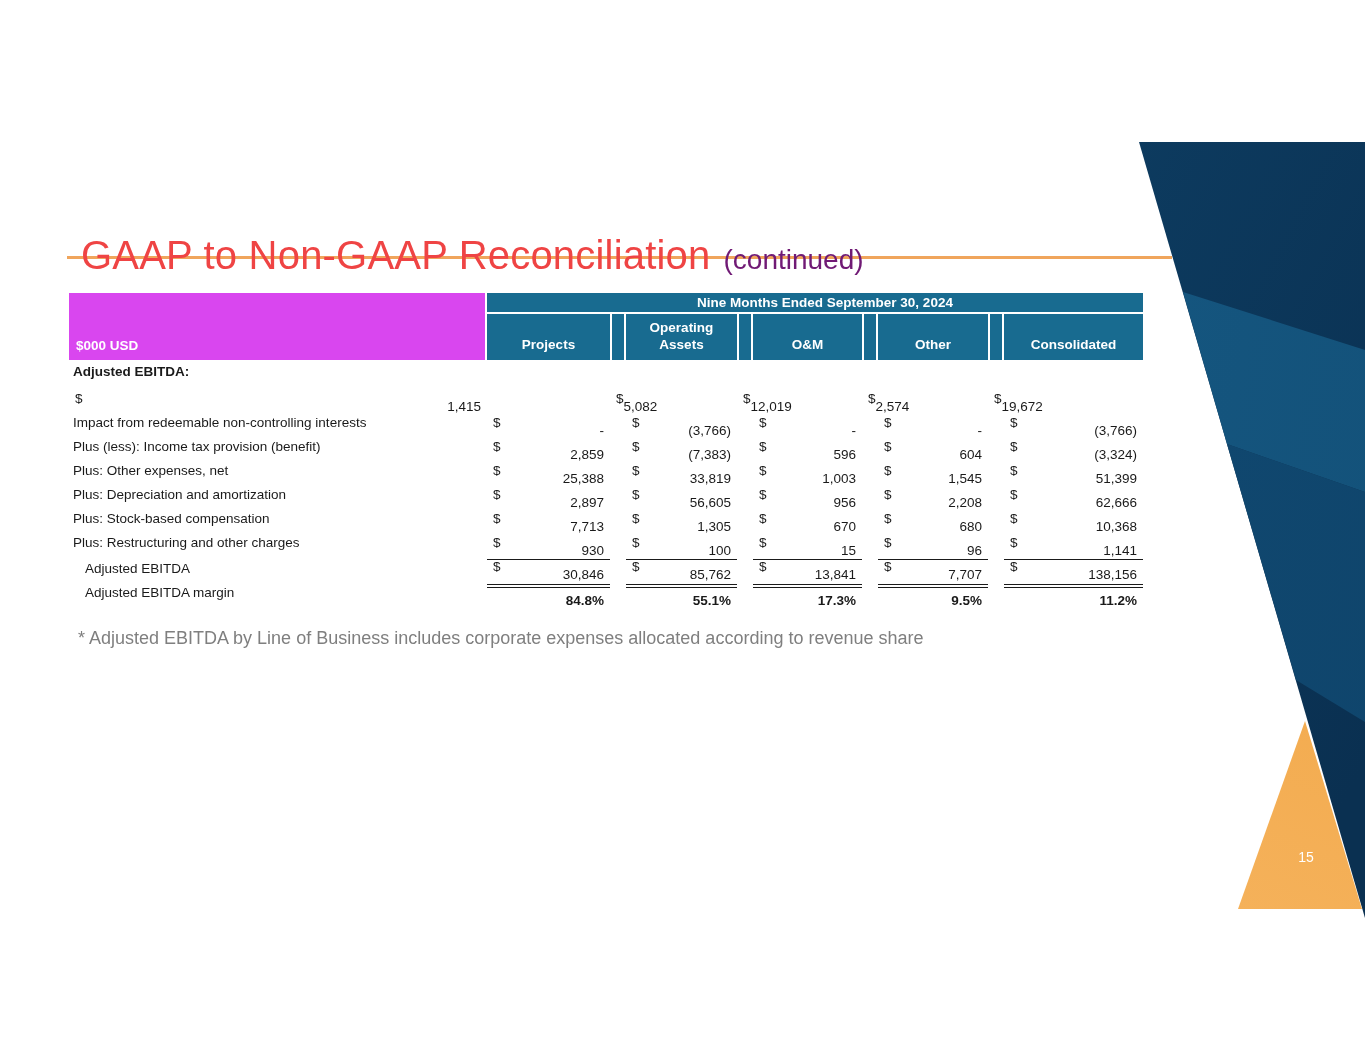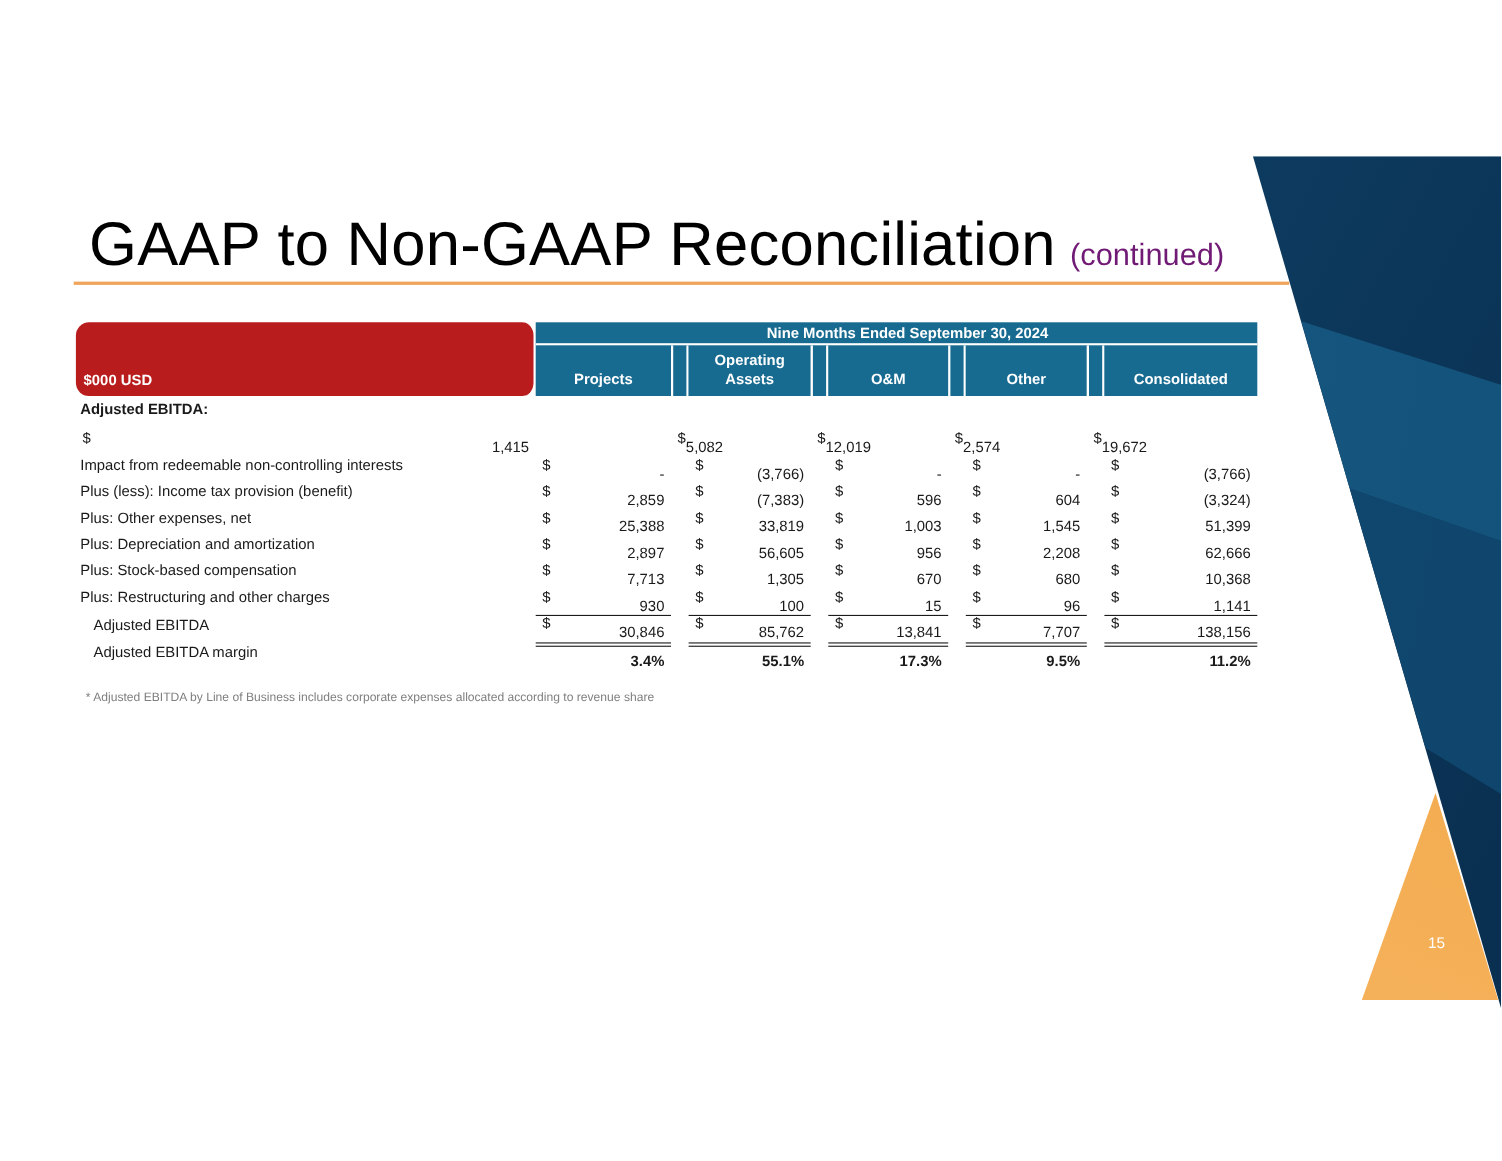--- a/index.html
+++ b/index.html
@@ -18,48 +18,48 @@
   .facet-b{position:absolute;inset:0;
     background:linear-gradient(100deg,#14517c,#0f456c);
     clip-path:polygon(1227px 444px,1365px 492px,1365px 722px,1296px 680px);}
   .tri-orange{position:absolute;inset:0;
     background:linear-gradient(205deg,#ef9d33,#f9c077);
     clip-path:polygon(1305px 721px,1362px 909px,1238px 909px);}
   .page-num{position:absolute;left:1292px;top:849px;width:28px;text-align:center;
     color:#ffffff;font-size:14px;z-index:2;}
   
   .title-wrap{position:absolute;left:81px;top:189px;display:flex;align-items:baseline;gap:13px;z-index:2;}
-  .title-main{font-size:56px;color:#000000;letter-spacing:.2px;}
+  .title-main{font-size:40px;color:#ef4444;letter-spacing:.2px;margin-top:44px;}
   .title-cont{font-size:28px;color:#701a75;}
   .title-rule{position:absolute;left:67px;top:256px;width:1105px;height:3px;background:#f0a55c;z-index:0;}
   
   .tbl{position:absolute;left:69px;top:293px;width:1074px;z-index:2;font-size:13.5px;}
   .gridcols{display:grid;grid-template-columns:418px 123px 16px 111px 16px 109px 16px 110px 16px 139px;}
   .thead{grid-template-rows:21px 46px;}
-  .stub{grid-column:1;grid-row:1/3;background:#b91c1c;border-right:2px solid #fff;
-    color:#fff;font-weight:bold;display:flex;align-items:flex-end;padding:0 0 7px 7px;border-radius:12px;}
+  .stub{grid-column:1;grid-row:1/3;background:#d946ef;border-right:2px solid #fff;
+    color:#fff;font-weight:bold;display:flex;align-items:flex-end;padding:0 0 7px 7px;}
   .band{grid-column:2/11;grid-row:1;background:#186b90;border-bottom:2px solid #fff;
     color:#fff;font-weight:bold;display:flex;align-items:center;justify-content:center;padding-left:20px;}
   .ch{grid-row:2;background:#186b90;color:#fff;font-weight:bold;line-height:1.25;
     display:flex;align-items:flex-end;justify-content:center;text-align:center;
     padding:0 8px 6px 8px;}
   .hsep{grid-row:2;background:#186b90;border-left:2px solid #fff;border-right:2px solid #fff;}
   .section-row{height:22px;display:flex;align-items:center;font-weight:bold;padding-left:4px;}
   .row{height:24px;align-items:center;}
   .row.tall{height:26px;}
   .lbl{padding-left:4px;white-space:nowrap;}
   .row.indent .lbl{padding-left:16px;}
   .m{display:flex;justify-content:space-between;align-items:center;height:100%;padding:0 6px;}
   .m .val{text-align:right;margin-top:17px;}
   .row.u1 .m{border-bottom:1px solid #1a1a1a;}
   .row.u2 .m{border-bottom:4px double #1a1a1a;}
   .m.pct{justify-content:flex-end;font-weight:bold;}
   .sp{height:100%;}
   
-  .footnote{position:absolute;left:78px;top:628px;font-size:11px;color:#7f7f7f;z-index:2;}
+  .footnote{position:absolute;left:78px;top:628px;font-size:18px;color:#7f7f7f;z-index:2;}
 </style>
 </head>
 <body>
 
 <div class="slide">
 
   <div class="deco">
     <div class="wedge"></div>
     <div class="facet-a"></div>
     <div class="facet-b"></div>
@@ -312,21 +312,21 @@
       <div class="sp"></div>
       <div class="m">
           <span class="cur">$</span>
           <span class="val">138,156</span>
         </div>
     </div>
 
     <div class="gridcols row indent">
       <div class="lbl">Adjusted EBITDA margin</div>
       <div class="m pct">
-          <span class="val">3.4%</span>
+          <span class="val">84.8%</span>
         </div>
       <div class="sp"></div>
       <div class="m pct">
           <span class="val">55.1%</span>
         </div>
       <div class="sp"></div>
       <div class="m pct">
           <span class="val">17.3%</span>
         </div>
       <div class="sp"></div>

